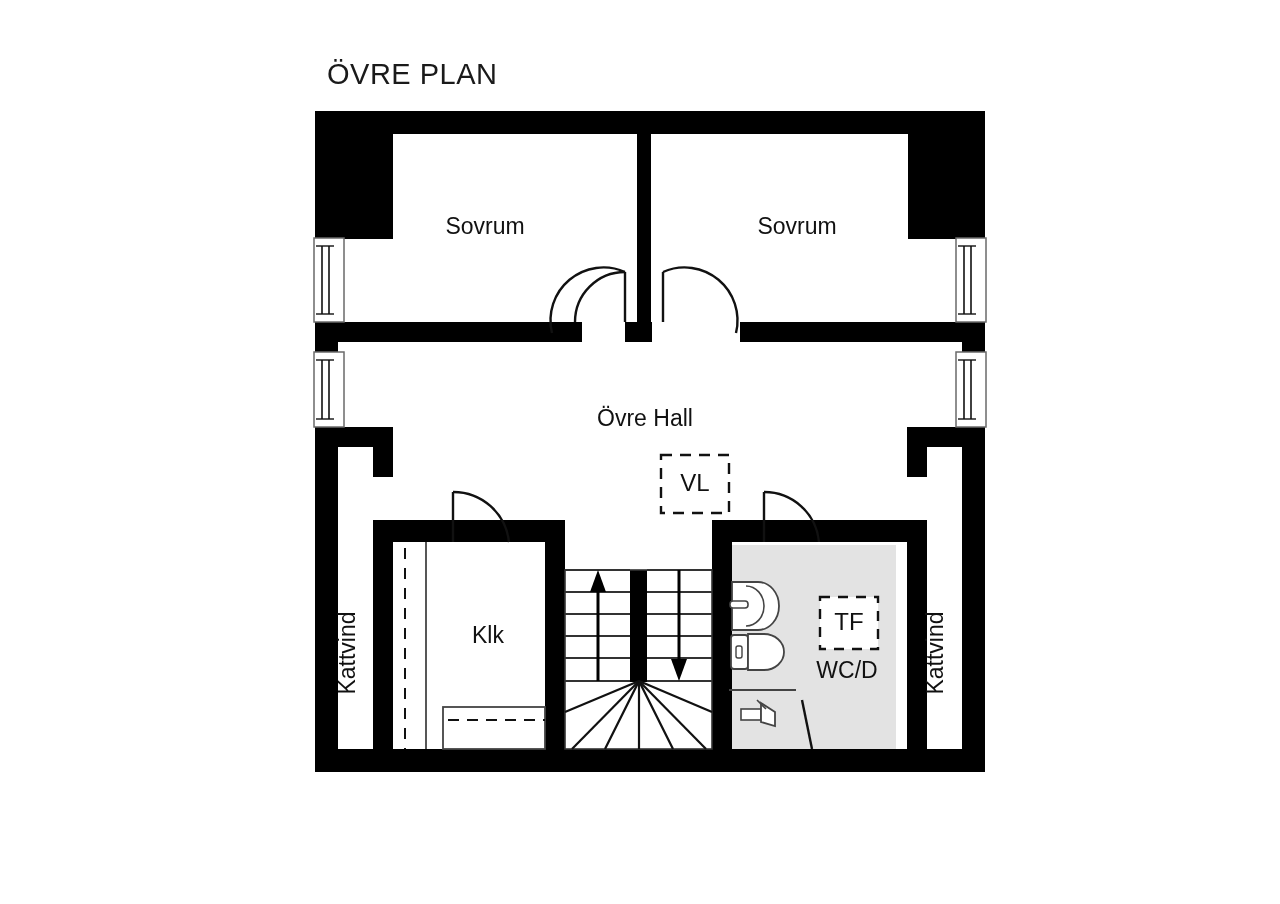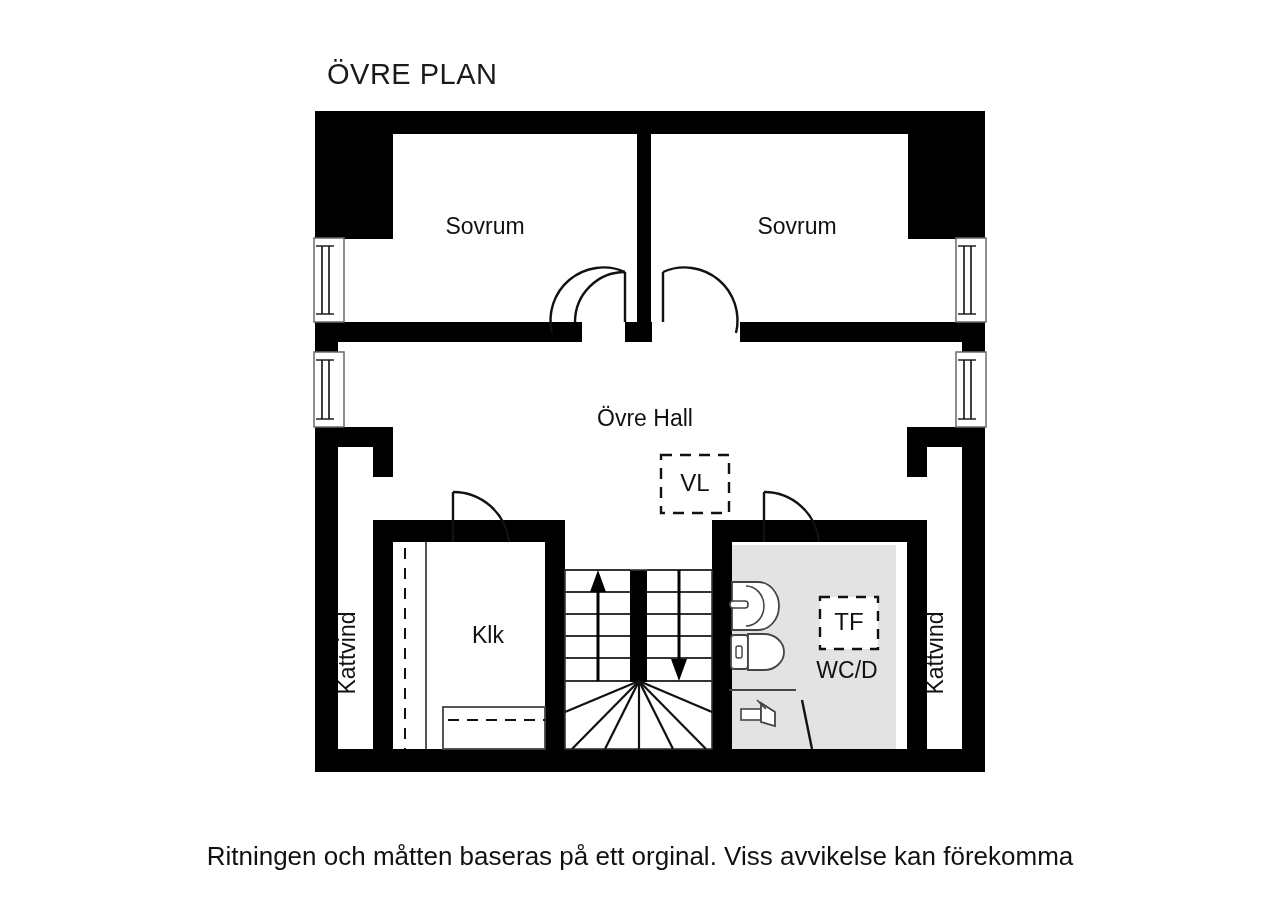--- a/index.html
+++ b/index.html
@@ -288,15 +288,14 @@
     <text class="rm-label" x="485" y="228">Sovrum</text>
     <text class="rm-label" x="797" y="228">Sovrum</text>
     <text class="rm-label" x="645" y="420">Övre Hall</text>
     <text class="rot-label" x="355" y="653" transform="rotate(-90 355 653)">Kattvind</text>
     <text class="rot-label" x="943" y="653" transform="rotate(-90 943 653)">Kattvind</text>
     <text class="rm-label" x="488" y="637">Klk</text>
     <text class="rm-label" x="847" y="672">WC/D</text>
 
   </svg>
 
-  <div id="plan-caption">Ritningen och måtten baseras på ett orginal. Viss avvikelse kan förekomma</div>
 
 </div>
 
 </body></html>

